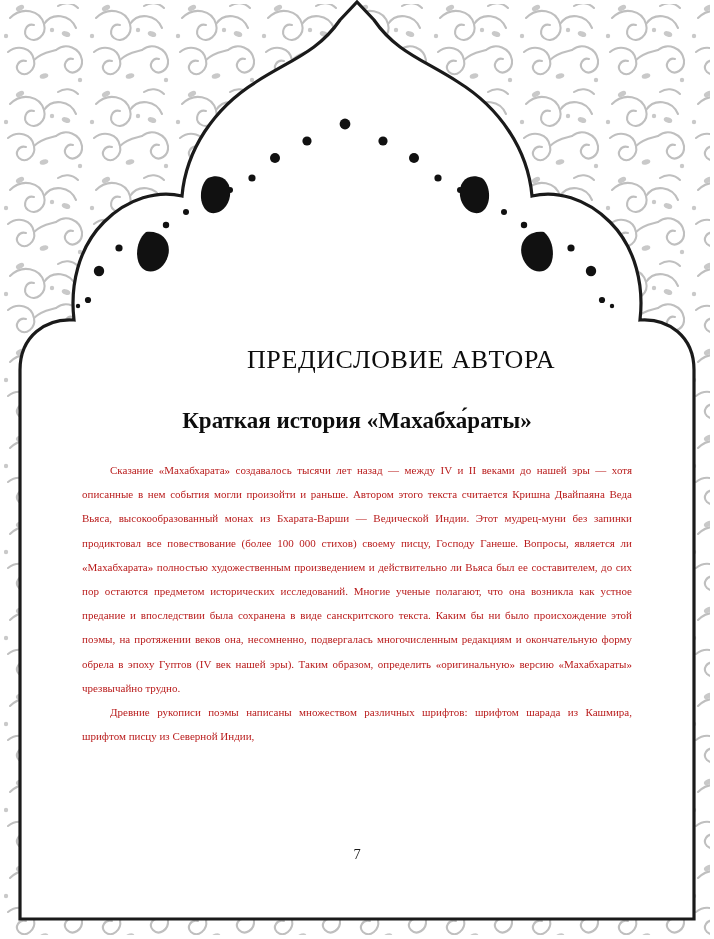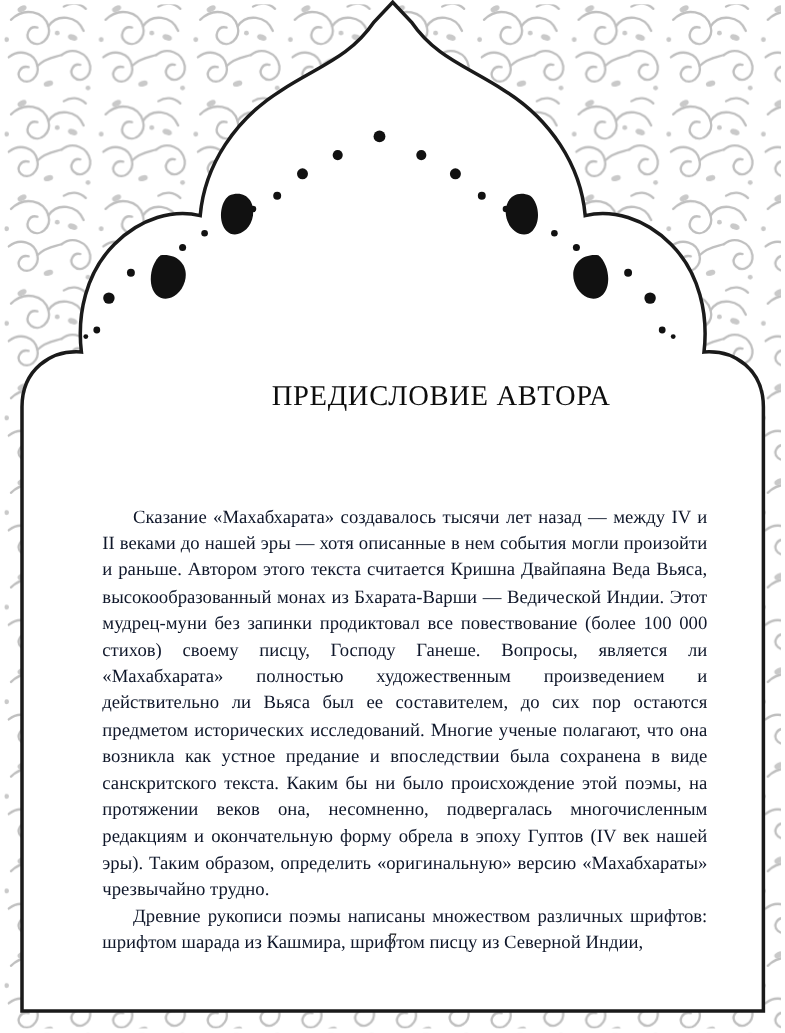--- a/index.html
+++ b/index.html
@@ -57,27 +57,27 @@
     top: 408px;
     width: 714px;
     text-align: center;
     font-size: 23px;
     font-weight: bold;
     color: #0d0d0d;
   }
 
   .body-text {
     position: absolute;
-    left: 93px;
+    left: 82px;
     top: 458px;
     width: 550px;
-    font-size: 17px;
+    font-size: 11px;
     line-height: 24.2px;
     text-align: justify;
-    color: #0f172a;
+    color: #b91c1c;
   }
   .body-text p {
     margin: 0;
     text-indent: 28px;
   }
 
   .page-number {
     position: absolute;
     left: 0;
     top: 846px;
@@ -185,20 +185,21 @@
         <path d="M482 178 C 468 172, 458 182, 460 196 C 462 210, 476 218, 484 210 C 492 202, 490 184, 482 178 Z"></path>
         <path d="M544 232 C 528 230, 518 242, 522 256 C 526 270, 540 276, 548 268 C 556 260, 554 240, 544 232 Z"></path>
       </g>
     </svg>
   </div>
 
   <div class="content">
 
     <div class="chapter-title">ПРЕДИСЛОВИЕ АВТОРА</div>
 
+    <div class="section-title">Краткая история «Махабха́раты»</div>
 
     <div class="body-text">
       <p>Сказание «Махабхарата» создавалось тысячи лет назад — между IV и II веками до нашей эры — хотя описанные в нем события могли произойти и раньше. Автором этого текста считается Кришна Двайпаяна Веда Вьяса, высокообразованный монах из Бхарата-Варши — Ведической Индии. Этот мудрец-муни без запинки продиктовал все повествование (более 100 000 стихов) своему писцу, Господу Ганеше. Вопросы, является ли «Махабхарата» полностью художественным произведением и действительно ли Вьяса был ее составителем, до сих пор остаются предметом исторических исследований. Многие ученые полагают, что она возникла как устное предание и впоследствии была сохранена в виде санскритского текста. Каким бы ни было происхождение этой поэмы, на протяжении веков она, несомненно, подвергалась многочисленным редакциям и окончательную форму обрела в эпоху Гуптов (IV век нашей эры). Таким образом, определить «оригинальную» версию «Махабхараты» чрезвычайно трудно.</p>
       <p>Древние рукописи поэмы написаны множеством различных шрифтов: шрифтом шарада из Кашмира, шрифтом писцу из Северной Индии,</p>
     </div>
 
     <div class="page-number">7</div>
   </div>
 </div>
 

